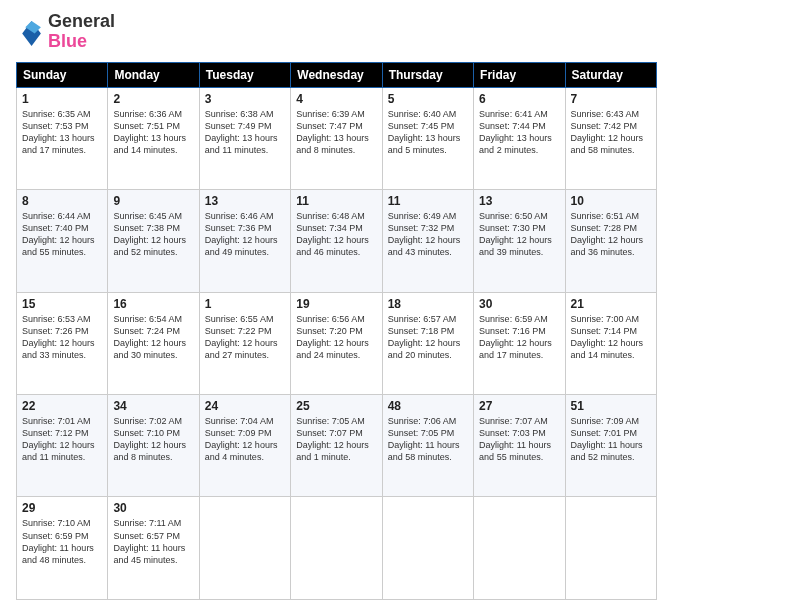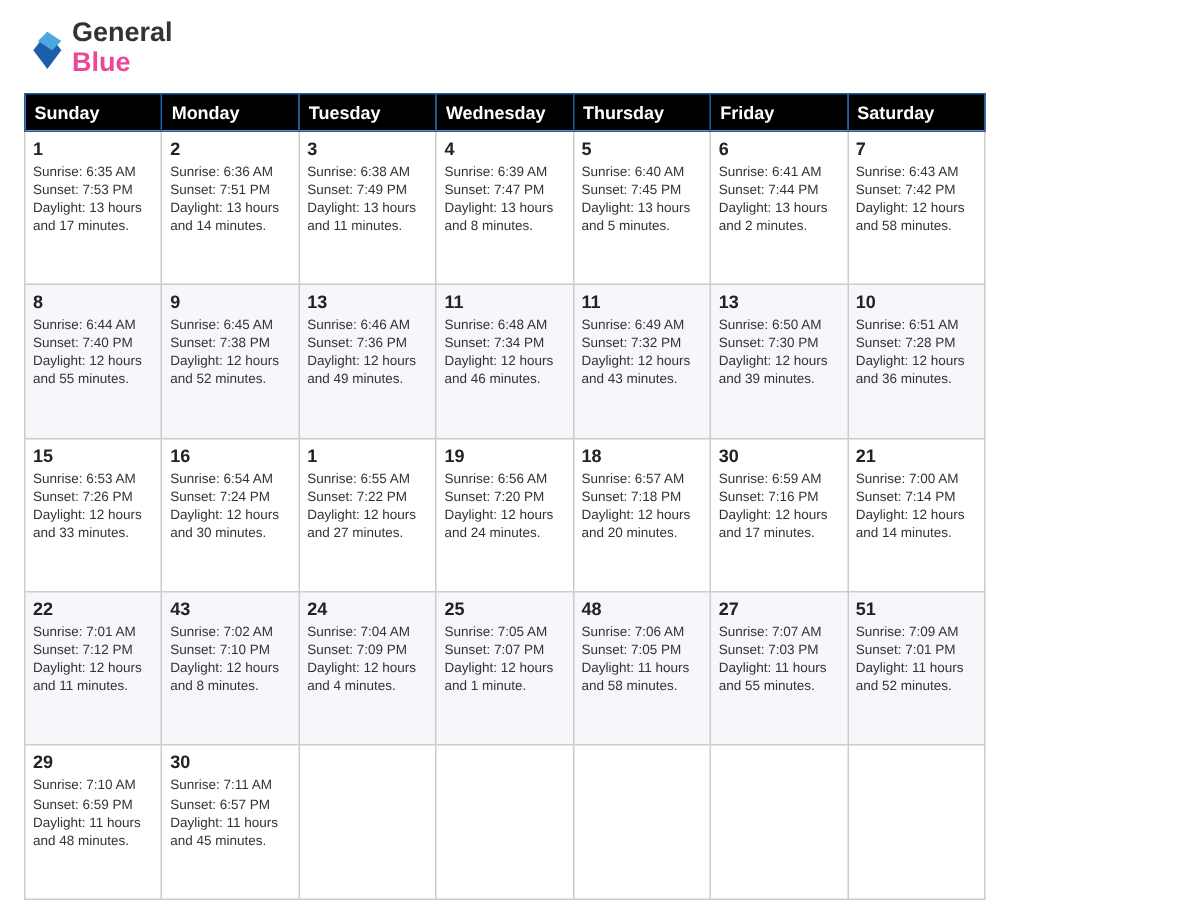--- a/index.html
+++ b/index.html
@@ -306,21 +306,21 @@
         <tr>
           <td>
           <span class="day-num">22</span>
           <div class="day-info">
             Sunrise: 7:01 AM<br>
             Sunset: 7:12 PM<br>
             Daylight: 12 hours and 11 minutes.
           </div>
         </td>
           <td>
-          <span class="day-num">43</span>
+          <span class="day-num">34</span>
           <div class="day-info">
             Sunrise: 7:02 AM<br>
             Sunset: 7:10 PM<br>
             Daylight: 12 hours and 8 minutes.
           </div>
         </td>
           <td>
           <span class="day-num">24</span>
           <div class="day-info">
             Sunrise: 7:04 AM<br>

